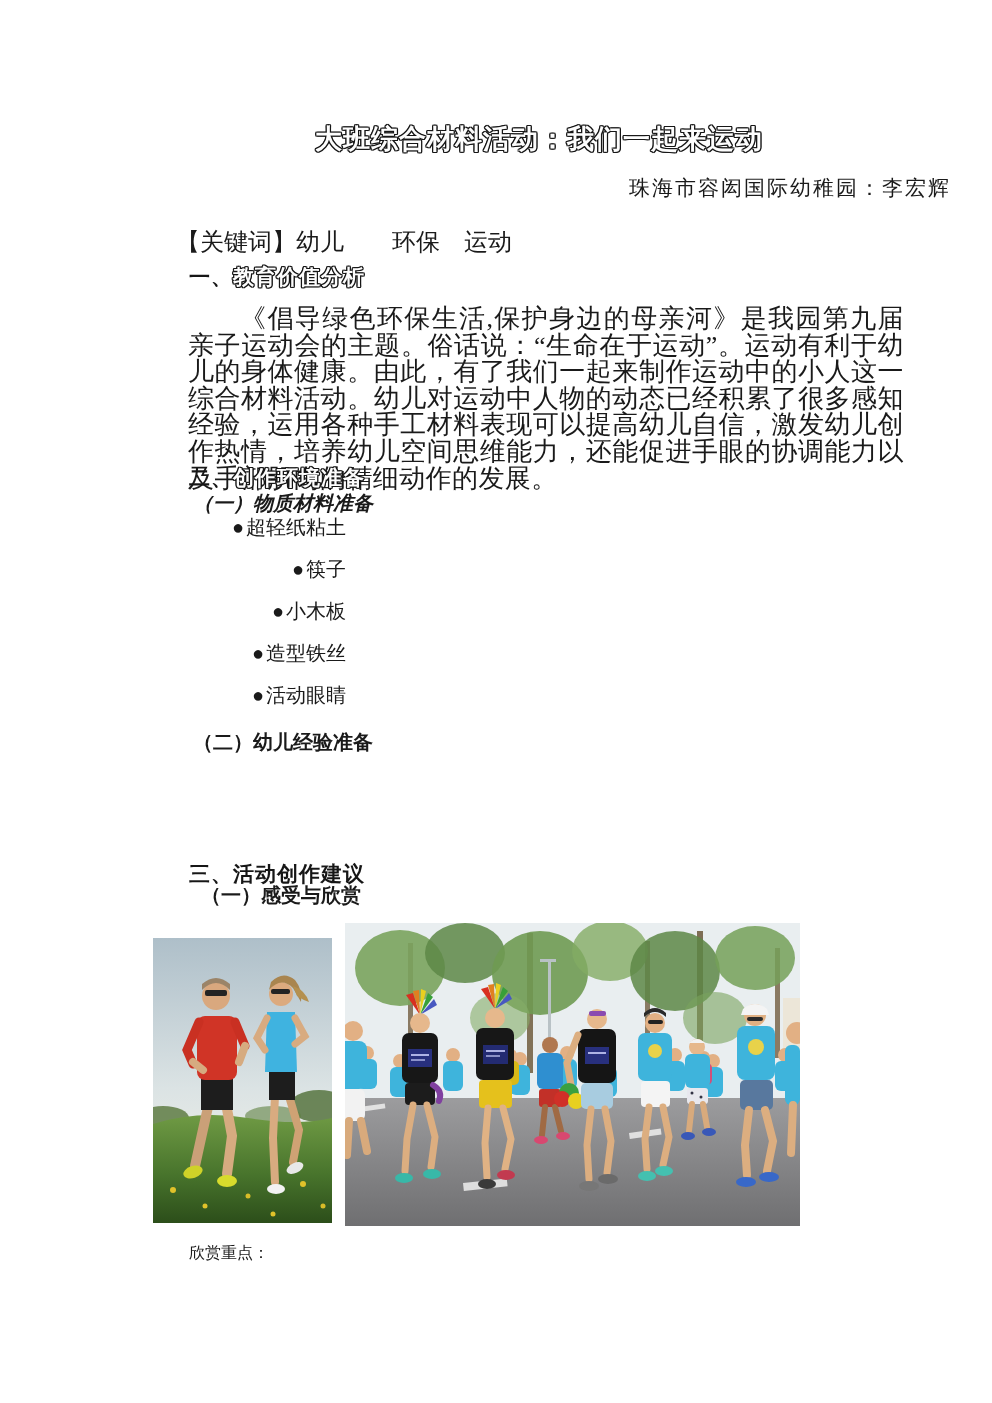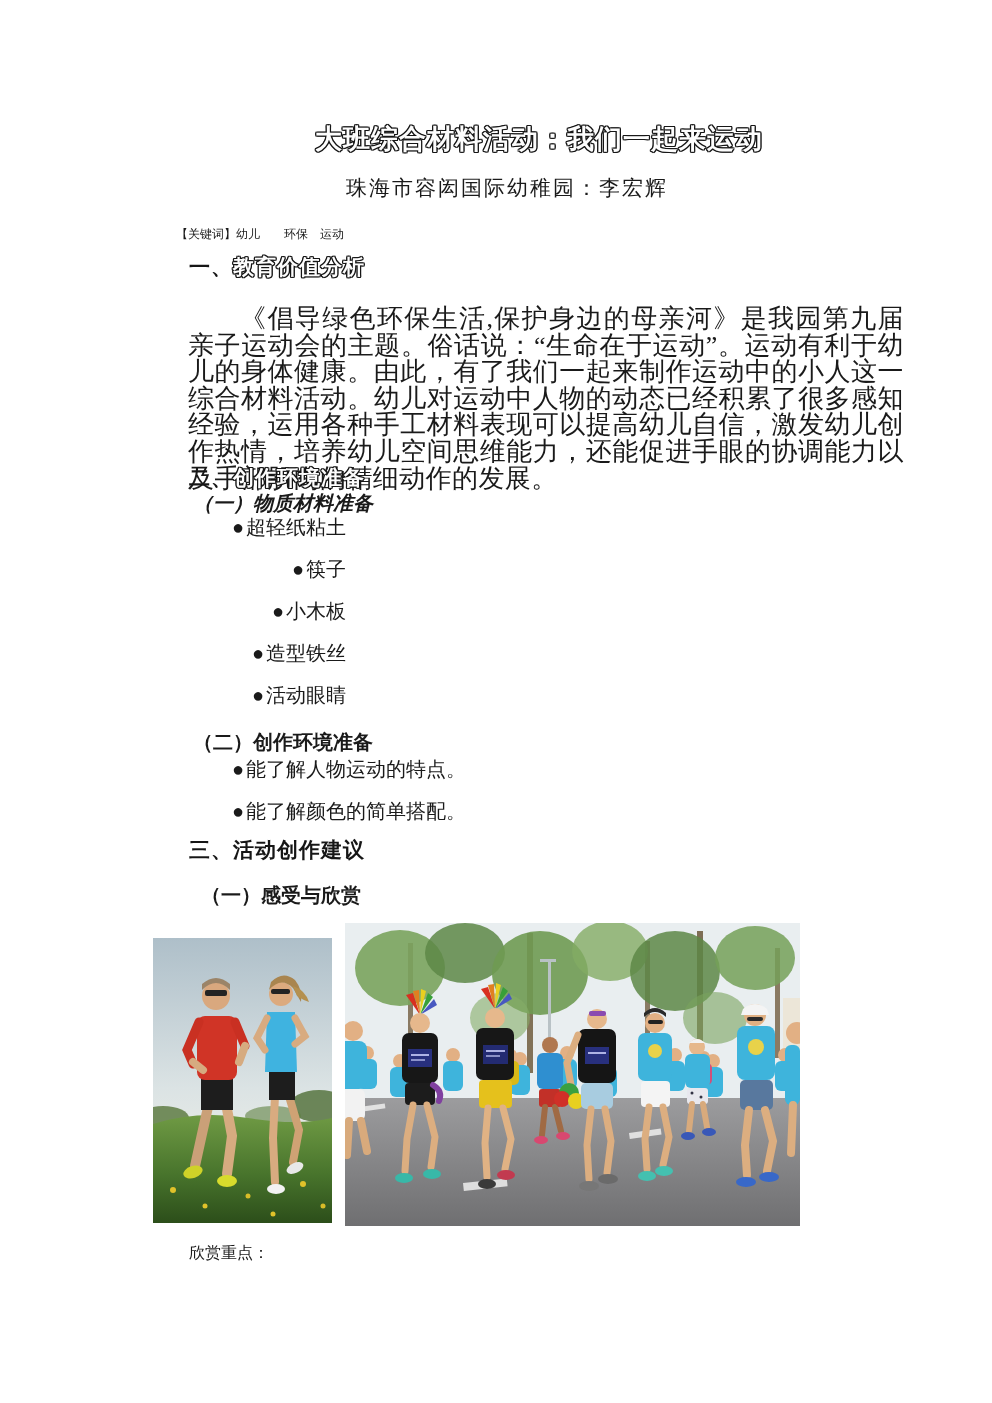--- a/index.html
+++ b/index.html
@@ -6,26 +6,26 @@
   .page{position:relative;width:992px;height:1403px;background:#ffffff;
         font-family:"Liberation Serif","DejaVu Serif",serif;color:#1a1a1a;overflow:hidden;}
   .abs{position:absolute;padding-left:43px;}
   .hd{font-family:"Liberation Sans","DejaVu Sans",sans-serif;font-weight:bold;}
   
   .hollow{color:#fdfdfd;
     text-shadow:-1px -1px 0 #161616,1px -1px 0 #161616,-1px 1px 0 #161616,1px 1px 0 #161616,
                 -1.3px 0 0 #161616,1.3px 0 0 #161616,0 -1.3px 0 #161616,0 1.3px 0 #161616;}
   .solidnum{color:#161616;text-shadow:none;}
   .doc-title{top:121px;left:0;width:992px;text-align:center;font-size:27px;letter-spacing:1px;}
-  .doc-subtitle{top:174px;left:0;width:908px;text-align:center;font-size:21px;letter-spacing:2px;margin-left:10px;}
-  .kw{top:226px;left:133px;font-size:12px;}
+  .doc-subtitle{top:174px;left:0;width:908px;text-align:right;font-size:21px;letter-spacing:2px;}
+  .kw{top:226px;left:133px;font-size:24px;}
   .h-lvl1{font-size:21px;letter-spacing:1px;}
-  .h1-1{top:253px;left:146px;}
+  .h1-1{top:263px;left:146px;}
   .h1-2{top:464px;left:146px;}
-  .h1-3{top:836px;left:146px;}
+  .h1-3{top:860px;left:146px;}
   .h-lvl2{font-size:20px;font-family:"Liberation Sans","DejaVu Sans",sans-serif;font-weight:bold;}
   .h2-a{top:490px;left:150px;font-style:italic;}
   .h2-b{top:729px;left:150px;}
   .h2-c{top:882px;left:158px;}
   .para{top:306px;left:145px;width:716px;font-size:26px;line-height:26.6px;
         text-align:justify;text-indent:2em;letter-spacing:0.4px;}
   .list{left:189px;font-size:20px;text-align:right;}
   .list-1{top:517px;}
   .list-2{top:759px;}
   .list .li{height:20px;line-height:20px;margin-bottom:22px;white-space:nowrap;}
@@ -54,26 +54,22 @@
   <div class="abs h2-a h-lvl2">（一）物质材料准备</div>
 
   <div class="abs list list-1">
     <div class="li"><span class="bullet">●</span><span>超轻纸粘土</span></div>
     <div class="li"><span class="bullet">●</span><span>筷子</span></div>
     <div class="li"><span class="bullet">●</span><span>小木板</span></div>
     <div class="li"><span class="bullet">●</span><span>造型铁丝</span></div>
     <div class="li"><span class="bullet">●</span><span>活动眼睛</span></div>
   </div>
 
-  <div class="abs h2-b h-lvl2">（二）创作环境准备</div>
-
-  <div class="abs list list-2">
-    <div class="li"><span class="bullet">●</span><span>能了解人物运动的特点。</span></div>
-    <div class="li"><span class="bullet">●</span><span>能了解颜色的简单搭配。</span></div>
-  </div>
+  <div class="abs h2-b h-lvl2">（二）幼儿经验准备</div>
+
 
   <div class="abs h1-3 h-lvl1 hd solidnum"><span>三、</span><span>活动创作建议</span></div>
 
   <div class="abs h2-c h-lvl2">（一）感受与欣赏</div>
 
   <div class="photo" style="left:153px;top:938px;">
     <svg width="179" height="285" viewBox="0 0 179 285" xmlns="http://www.w3.org/2000/svg">
       <defs>
         <linearGradient id="skyL" x1="0" y1="0" x2="0" y2="1">
           <stop offset="0" stop-color="#aebfc9"></stop>

